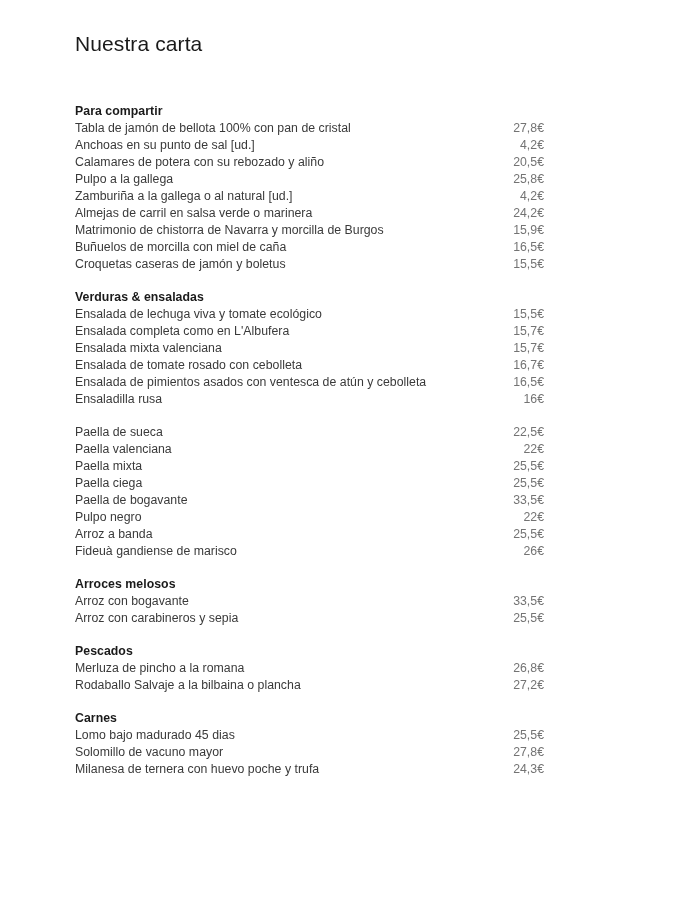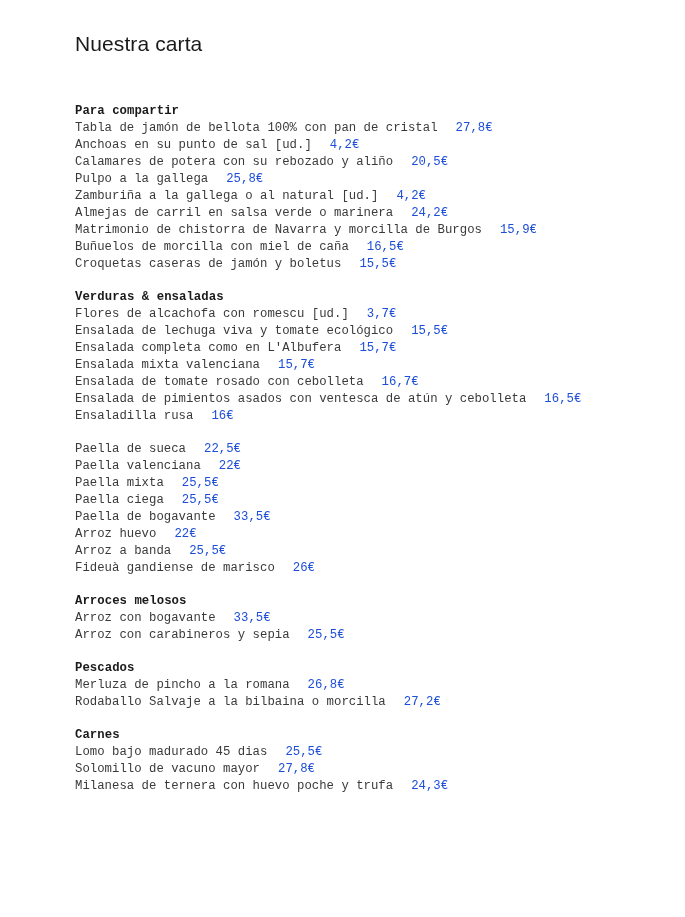--- a/index.html
+++ b/index.html
@@ -30,21 +30,20 @@
     letter-spacing: 0.1px;
     margin: 0;
     padding-top: 31px;
     line-height: 26px;
   }
   .menu {
     margin-top: 46px;
   }
   .section {
     margin-bottom: 16px;
-    font-family: Liberation Mono, monospace;
   }
   .section:last-child {
     margin-bottom: 4px;
   }
   .section-heading {
     font-size: 12.3px;
     font-weight: 700;
     color: #1a1a1a;
     line-height: 17px;
     letter-spacing: 0.05px;
@@ -52,34 +51,35 @@
     white-space: nowrap;
   }
   .items {
     list-style: none;
     margin: 0;
     padding: 0;
   }
   .item {
     display: flex;
     align-items: baseline;
+    justify-content: space-between;
     line-height: 17px;
     height: 17px;
   }
   .item-name {
     font-size: 12.3px;
     font-weight: 400;
     color: #3a3a3a;
     letter-spacing: 0.02px;
     white-space: nowrap;
   }
   .item-price {
     font-size: 12.3px;
     font-weight: 400;
-    color: #1d4ed8;
+    color: #737373;
     letter-spacing: 0.02px;
     white-space: nowrap;
     text-align: right;
     flex: 0 0 auto;
     padding-left: 18px;
   }
 </style>
 </head>
 <body>
 
@@ -124,24 +124,20 @@
           <li class="item">
             <span class="item-name">Croquetas caseras de jamón y boletus</span>
             <span class="item-price">15,5€</span>
           </li>
         </ul>
       </section>
       <section class="section">
         <h2 class="section-heading">Verduras &amp; ensaladas</h2>
         <ul class="items">
           <li class="item">
-            <span class="item-name">Flores de alcachofa con romescu [ud.]</span>
-            <span class="item-price">3,7€</span>
-          </li>
-          <li class="item">
             <span class="item-name">Ensalada de lechuga viva y tomate ecológico</span>
             <span class="item-price">15,5€</span>
           </li>
           <li class="item">
             <span class="item-name">Ensalada completa como en L'Albufera</span>
             <span class="item-price">15,7€</span>
           </li>
           <li class="item">
             <span class="item-name">Ensalada mixta valenciana</span>
             <span class="item-price">15,7€</span>
@@ -176,21 +172,21 @@
           </li>
           <li class="item">
             <span class="item-name">Paella ciega</span>
             <span class="item-price">25,5€</span>
           </li>
           <li class="item">
             <span class="item-name">Paella de bogavante</span>
             <span class="item-price">33,5€</span>
           </li>
           <li class="item">
-            <span class="item-name">Arroz huevo</span>
+            <span class="item-name">Pulpo negro</span>
             <span class="item-price">22€</span>
           </li>
           <li class="item">
             <span class="item-name">Arroz a banda</span>
             <span class="item-price">25,5€</span>
           </li>
           <li class="item">
             <span class="item-name">Fideuà gandiense de marisco</span>
             <span class="item-price">26€</span>
           </li>
@@ -210,21 +206,21 @@
         </ul>
       </section>
       <section class="section">
         <h2 class="section-heading">Pescados</h2>
         <ul class="items">
           <li class="item">
             <span class="item-name">Merluza de pincho a la romana</span>
             <span class="item-price">26,8€</span>
           </li>
           <li class="item">
-            <span class="item-name">Rodaballo Salvaje a la bilbaina o morcilla</span>
+            <span class="item-name">Rodaballo Salvaje a la bilbaina o plancha</span>
             <span class="item-price">27,2€</span>
           </li>
         </ul>
       </section>
       <section class="section">
         <h2 class="section-heading">Carnes</h2>
         <ul class="items">
           <li class="item">
             <span class="item-name">Lomo bajo madurado 45 dias</span>
             <span class="item-price">25,5€</span>

